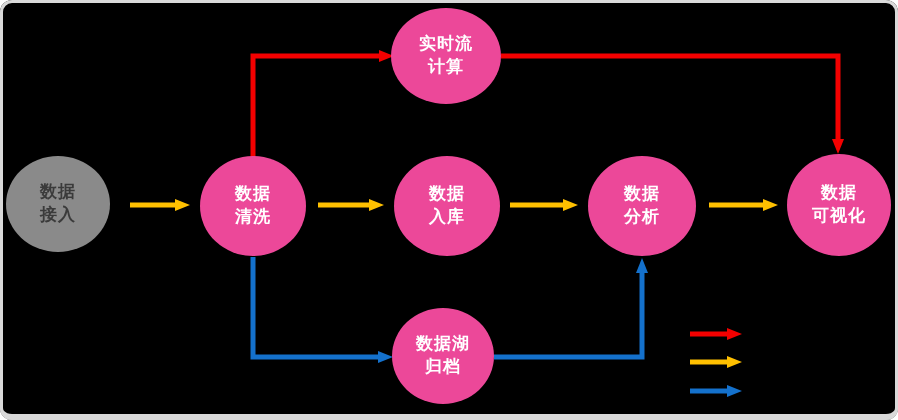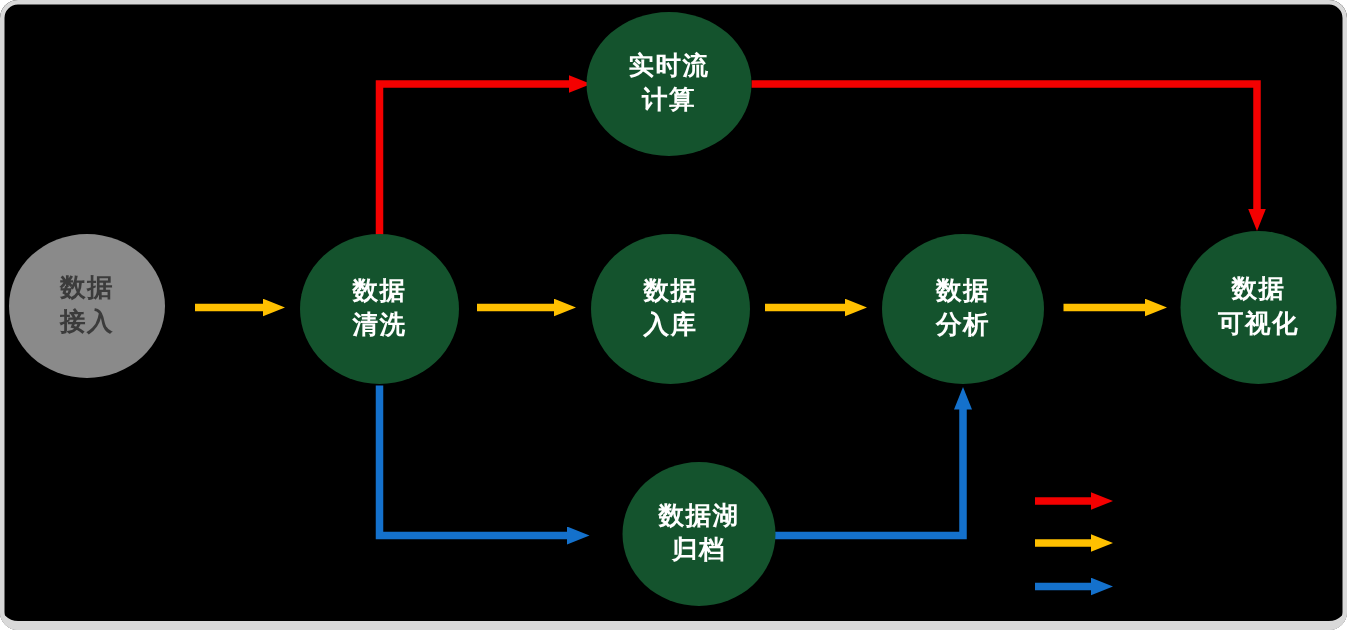--- a/index.html
+++ b/index.html
@@ -31,21 +31,21 @@
     justify-content: center;
     text-align: center;
   }
   .node .label {
     white-space: pre-line;
     font-size: 17px;
     font-weight: bold;
     line-height: 1.35;
     letter-spacing: 1px;
   }
-  .node.blue { background: #14532d; color: #ffffff; }
+  .node.blue { background: #ec4899; color: #ffffff; }
   .node.gray { background: #8A8A8A; color: #3B3B3B; }
 
   .edge-red    { stroke: #F40000; stroke-width: 5; fill: none; }
   .edge-yellow { stroke: #FFC000; stroke-width: 5; fill: none; }
   .edge-blue   { stroke: #1471CC; stroke-width: 5; fill: none; }
 </style>
 </head>
 <body>
 
 <div class="frame">
@@ -102,18 +102,18 @@
   <div class="node blue" style="left:588px; top:156px; width:108px; height:100px;">
     <span class="label">数据
 分析</span>
   </div>
 
   <div class="node blue" style="left:787px; top:154px; width:104px; height:102px;">
     <span class="label">数据
 可视化</span>
   </div>
 
-  <div class="node blue" style="left:415px; top:308px; width:102px; height:96px;justify-content:center;">
+  <div class="node blue" style="left:392px; top:308px; width:102px; height:96px;justify-content:center;">
     <span class="label">数据湖
 归档</span>
   </div>
 
 </div>
 
 </body></html>

